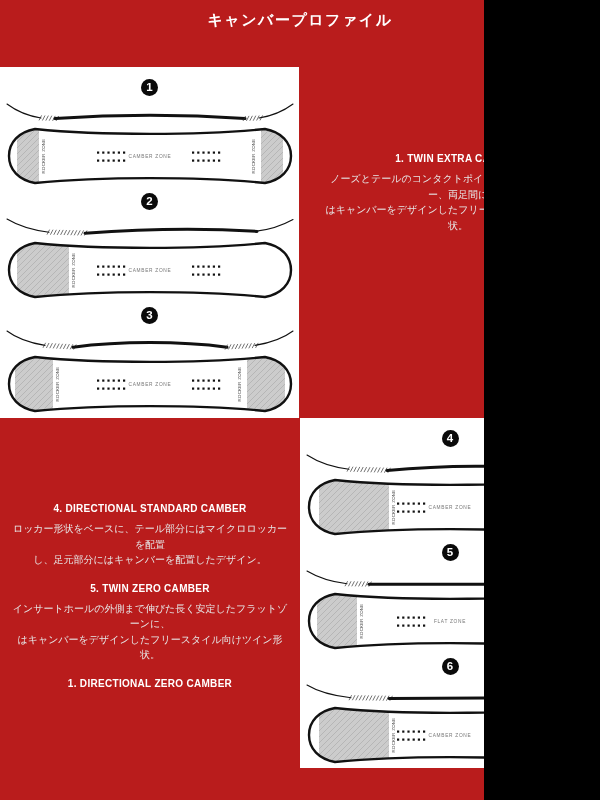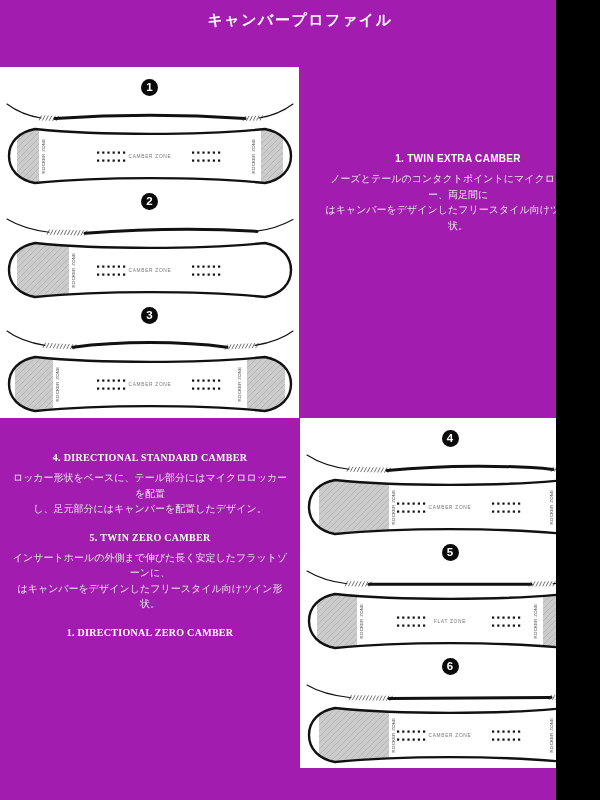--- a/index.html
+++ b/index.html
@@ -1,32 +1,32 @@
 <!DOCTYPE html>
 <html><head>
 <meta charset="utf-8">
 <style>
   html,body{margin:0;padding:0;background:#000;}
-  .page{position:relative;width:556px;height:800px;background:#a21caf;overflow:hidden;
+  .page{position:relative;width:484px;height:800px;background:#b91c1c;overflow:hidden;
         font-family:"Liberation Sans","DejaVu Sans",sans-serif;}
   .page-title{position:absolute;top:11px;left:0;width:600px;text-align:center;
         color:#fff;font-size:15px;font-weight:bold;letter-spacing:1.5px;margin:0;}
   .panel{position:absolute;background:#fff;display:flex;flex-direction:column;
         align-items:center;box-sizing:border-box;padding-top:12px;}
   .panel-top{left:0;top:67px;width:299px;height:351px;}
   .panel-bottom{left:300px;top:418px;width:300px;height:350px;}
   .profile-group{display:flex;flex-direction:column;align-items:center;margin-bottom:5px;}
   .num-badge{width:17px;height:17px;border-radius:50%;background:#0a0a0a;color:#fff;
         font-size:11.5px;font-weight:bold;display:flex;align-items:center;justify-content:center;
         margin-bottom:1px;line-height:1;}
   .profile-svg{display:block;width:290px;height:26px;}
   .board-svg{display:block;width:290px;height:64px;margin-top:1px;}
   .textcol{position:absolute;width:300px;text-align:center;box-sizing:border-box;}
   .textcol-top{left:300px;top:67px;padding:86px 8px 0 24px;}
-  .textcol-bottom{left:0;top:418px;padding:34px 8px 0 8px;font-family:Liberation Serif, serif;}
+  .textcol-bottom{left:0;top:418px;padding:85px 8px 0 8px;}
   .desc-block{margin-bottom:15px;}
   .desc-heading{color:#ffffff;font-size:10px;font-weight:bold;letter-spacing:.3px;margin:0 0 7px 0;}
   .desc-body{color:#e6e6e6;font-size:10px;line-height:1.55;margin:0;white-space:pre-line;}
 </style>
 </head>
 <body>
 
 <div class="page">
   <h1 class="page-title">キャンバープロファイル</h1>
 

